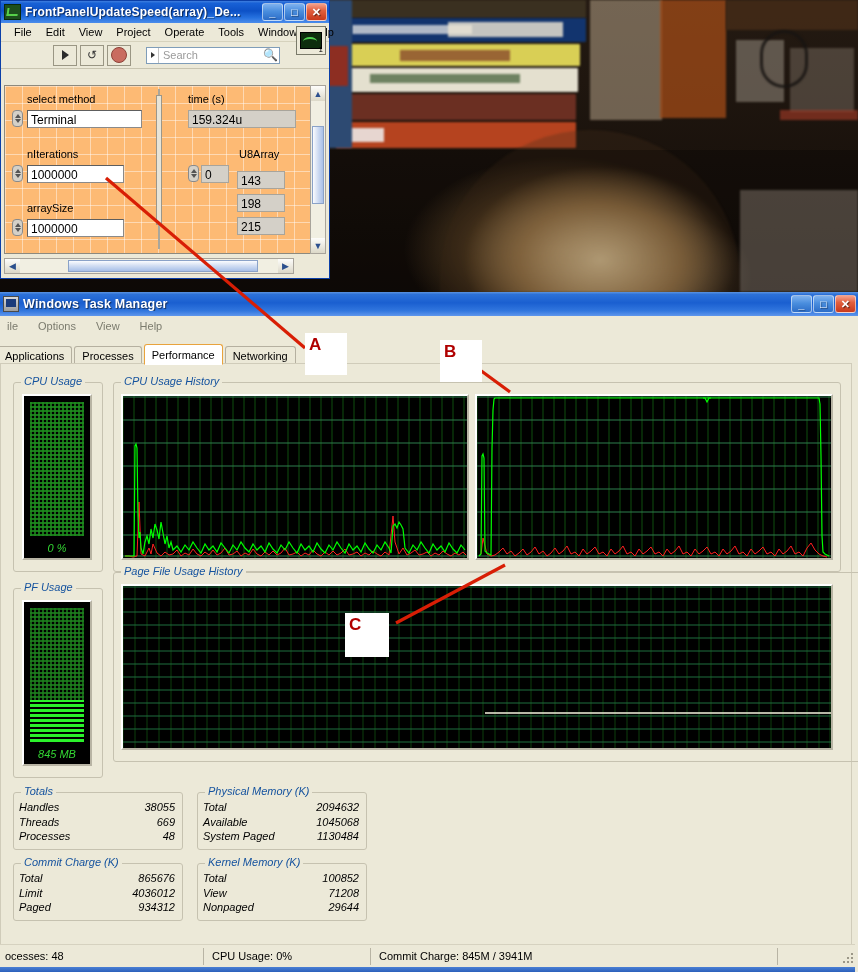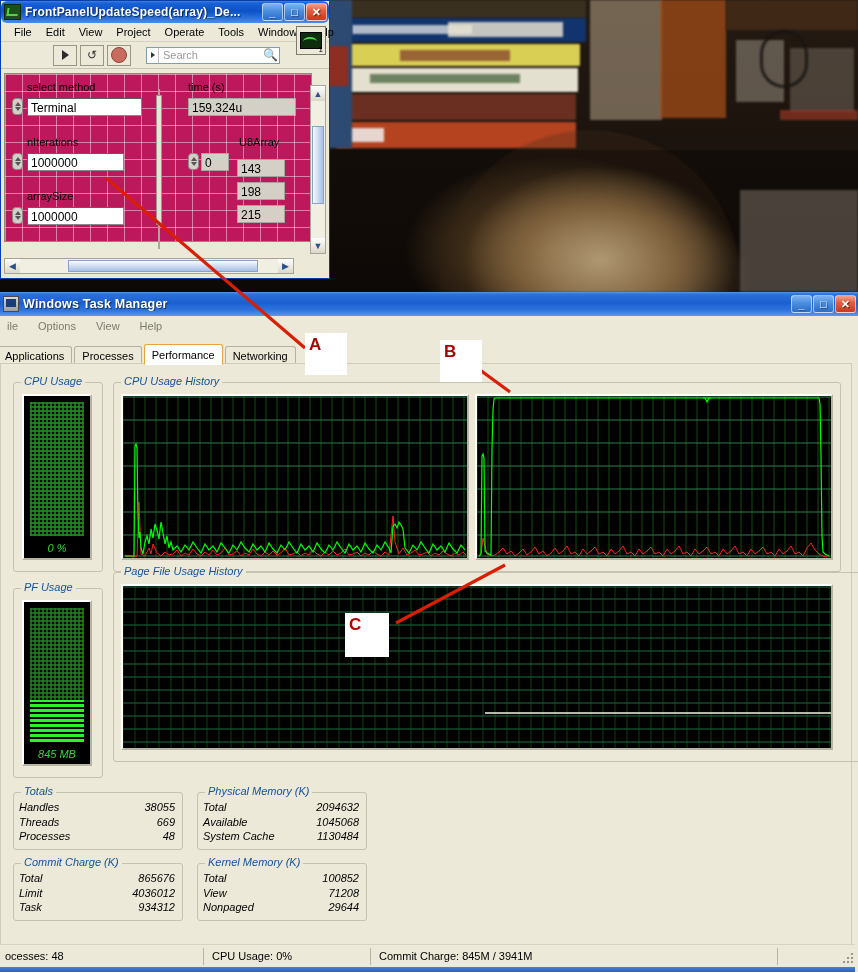--- a/index.html
+++ b/index.html
@@ -40,21 +40,21 @@
     border-radius: 3px;
     display: flex; align-items: center; justify-content: center;
     font-size: 11px; font-weight: bold; color: #fff;
     background: linear-gradient(180deg,#7fb2ef 0%,#4a8ede 45%,#2c6dc8 100%);
     box-sizing: border-box;
   }
   .ctlbtn.close { background: linear-gradient(180deg,#f4a08a 0%,#e2603f 40%,#c9391c 100%); }
 
   
   #lv { left: 0; top: 0; width: 330px; height: 279px; background: #ece9d8; }
-  #lv .xp-title { background: linear-gradient(180deg,#3f7fdf 0%,#1861d6 10%,#0d51c6 45%,#2570de 75%,#4b8ceb 100%); border-radius: 6px; }
+  #lv .xp-title { background: linear-gradient(180deg,#3f7fdf 0%,#1861d6 10%,#0d51c6 45%,#2570de 75%,#4b8ceb 100%); }
   .lv-icon {
     width: 15px; height: 14px; background: #1d4f1d;
     border: 1px solid #0a2a0a; position: relative; flex: none;
   }
   .lv-icon::after {
     content:''; position:absolute; left:2px; top:3px; width:9px; height:6px;
     border-left: 2px solid #56d04a; border-bottom: 2px solid #56d04a;
     transform: skewX(-8deg);
   }
   #lv-menubar {
@@ -91,22 +91,22 @@
     position:absolute; right:3px; top:25px; width:28px; height:27px;
     border:1px solid #7a7a6a; background:#ece9d8;
     display:flex;align-items:center;justify-content:center;
   }
   #lv-vicon .g { width:20px;height:15px;background:#0d2d0d;border:1px solid #000; position:relative;}
   #lv-vicon .g::after{content:'';position:absolute;left:2px;top:4px;width:14px;height:7px;
     border-top:2px solid #4fd04f;border-radius:50%;}
   #lv-vicon .num{position:absolute;right:2px;bottom:0;font-size:8px;color:#000;}
 
   #lv-panel {
-    position: absolute; left: 3px; top: 72px; width: 308px; height: 169px;
-    background: #be185d; border: 1px solid #8d8a7e; box-sizing: border-box;
+    position: absolute; left: 3px; top: 84px; width: 308px; height: 169px;
+    background: #fdba74; border: 1px solid #8d8a7e; box-sizing: border-box;
     overflow: hidden;
   }
   #lv-panel .grid {
     position:absolute; inset:0;
     background-image:
       linear-gradient(to right, rgba(255,255,255,.45) 1px, transparent 1px),
       linear-gradient(to bottom, rgba(255,255,255,.45) 1px, transparent 1px);
     background-size: 17px 17px;
   }
   .lvctl { position: absolute; }
@@ -618,40 +618,40 @@
         <div class="statbox" style="left:0;right:0;top:8px;">
           <div class="statrow">
             <span class="k">Total</span>
             <span class="v">2094632</span>
           </div>
           <div class="statrow">
             <span class="k">Available</span>
             <span class="v">1045068</span>
           </div>
           <div class="statrow">
-            <span class="k">System Cache</span>
+            <span class="k">System Paged</span>
             <span class="v">1130484</span>
           </div>
         </div>
       </div>
 
       <div class="grp" style="left:12px;top:499px;width:170px;height:58px;">
         <div class="gbox"></div>
         <div class="glabel">Commit Charge (K)</div>
         <div class="statbox" style="left:0;right:0;top:8px;">
           <div class="statrow">
             <span class="k">Total</span>
             <span class="v">865676</span>
           </div>
           <div class="statrow">
             <span class="k">Limit</span>
             <span class="v">4036012</span>
           </div>
           <div class="statrow">
-            <span class="k">Task</span>
+            <span class="k">Paged</span>
             <span class="v">934312</span>
           </div>
         </div>
       </div>
 
       <div class="grp" style="left:196px;top:499px;width:170px;height:58px;">
         <div class="gbox"></div>
         <div class="glabel">Kernel Memory (K)</div>
         <div class="statbox" style="left:0;right:0;top:8px;">
           <div class="statrow">

